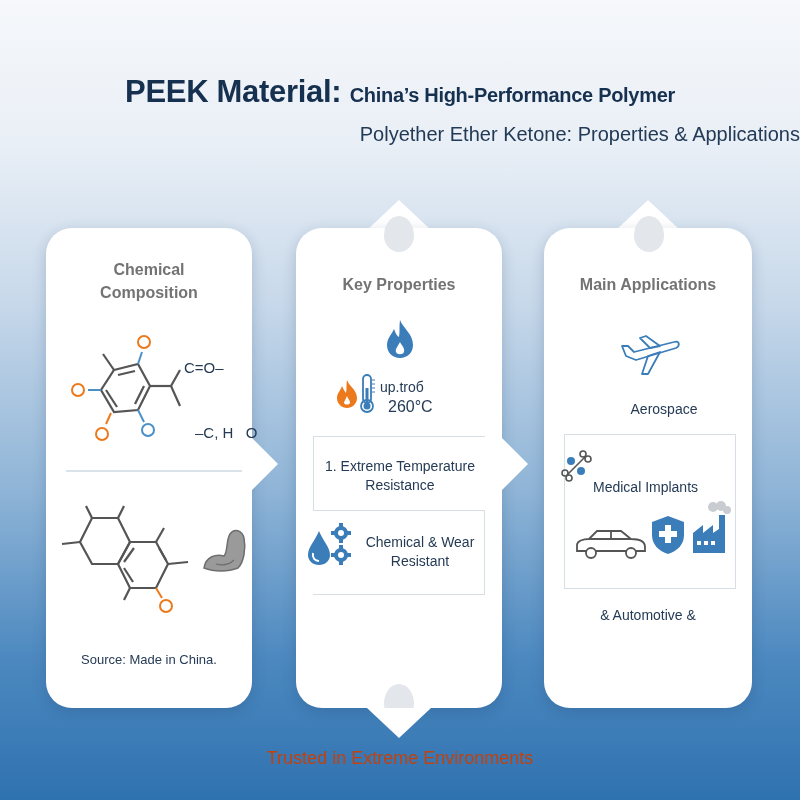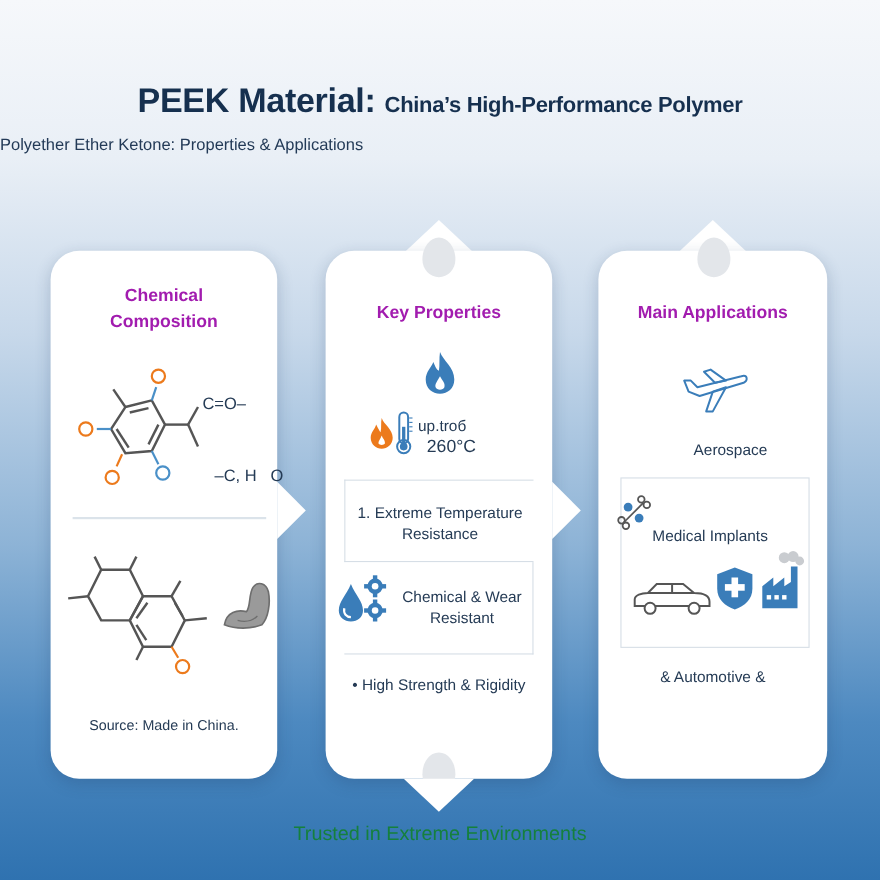--- a/index.html
+++ b/index.html
@@ -10,22 +10,22 @@
     position: relative;
     color: #1c3352;
   }
   .title {
     position: absolute; top: 74px; left: 0; width: 800px; text-align: center;
     font-weight: bold; color: #16304f; white-space: nowrap;
   }
   .title .t1 { font-size: 31px; letter-spacing: -0.3px; }
   .title .t2 { font-size: 20px; letter-spacing: -0.3px; }
   .subtitle {
-    position: absolute; top: 123px; left: 0; width: 800px; text-align: left;
-    font-size: 15px; color: #233a57;
+    position: absolute; top: 123px; left: 0; width: 800px; text-align: right;
+    font-size: 20px; color: #233a57;
   }
   .card {
     position: absolute; background: #ffffff; border-radius: 26px;
     box-shadow: 0 4px 14px rgba(30,60,100,0.22);
   }
   .card-left { left: 46px; top: 228px; width: 206px; height: 480px; }
   .card-mid { left: 296px; top: 228px; width: 206px; height: 480px; }
   .card-right { left: 544px; top: 228px; width: 208px; height: 480px; }
   .notch-right {
     position: absolute; width: 0; height: 0;
@@ -41,29 +41,29 @@
     position: absolute; width: 0; height: 0;
     border-left: 32px solid transparent; border-right: 32px solid transparent;
     border-top: 30px solid #ffffff;
   }
   .drop {
     position: absolute; width: 30px; height: 36px; background: #e3e6ea;
     border-radius: 50% 50% 50% 50% / 55% 55% 45% 45%;
   }
   .card-heading {
     position: absolute; left: 0; width: 100%; text-align: center;
-    font-weight: bold; font-size: 16px; color: #a21caf; line-height: 23px;
+    font-weight: bold; font-size: 16px; color: #737373; line-height: 23px;
   }
   .text { position: absolute; text-align: center; color: #253b55; font-size: 14px; line-height: 19px; }
   .box { position: absolute; border: 1.5px solid #d6dee6; }
   .hr { position: absolute; height: 2px; background: #dbe3ea; }
   svg { position: absolute; overflow: visible; }
   .footer {
     position: absolute; top: 748px; left: 0; width: 800px; text-align: center;
-    color: #15803d; font-size: 18px;
+    color: #c2410c; font-size: 18px;
   }
 </style>
 </head>
 <body>
 
 <div class="title">
   <span class="t1">PEEK Material: </span><span class="t2">China’s High-Performance Polymer</span>
 </div>
 <div class="subtitle">Polyether Ether Ketone: Properties &amp; Applications</div>
 
@@ -178,21 +178,20 @@
           <rect x="3" y="30" width="20" height="4"></rect>
       </g>
       <circle cx="13" cy="10" r="3" fill="#fff"></circle>
         <circle cx="13" cy="32" r="3" fill="#fff"></circle>
     </svg>
     <div class="text" style="left:42px;top:22px;width:130px;">
       <div>Chemical &amp; Wear</div>
       <div>Resistant</div>
     </div>
   </div>
-  <div class="text" style="left:0;top:385px;width:206px;">• High Strength &amp; Rigidity</div>
 
   <div class="drop" style="left:88px;top:456px;"></div>
 </div>
 <div class="notch-down" style="left:367px;top:708px;"></div>
 <div class="notch-right" style="left:502px;top:438px;"></div>
 
 <div class="notch-up" style="left:616px;top:200px;"></div>
 <div class="card card-right">
   <div class="drop" style="left:90px;top:-12px;"></div>
   <div class="card-heading" style="top:45px;">Main Applications</div>

